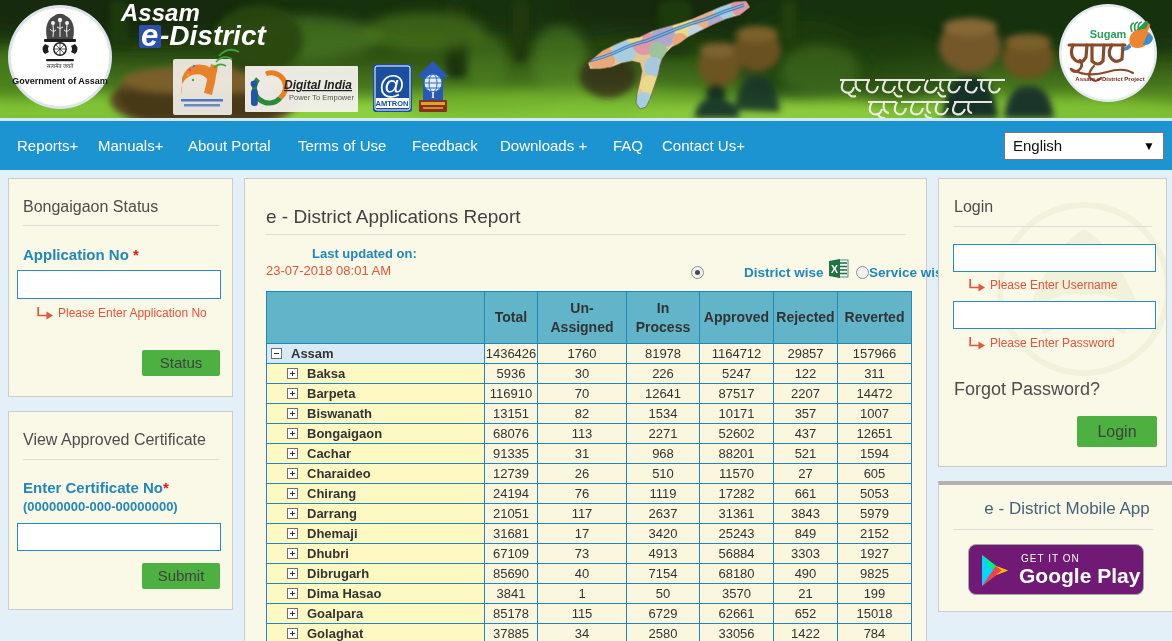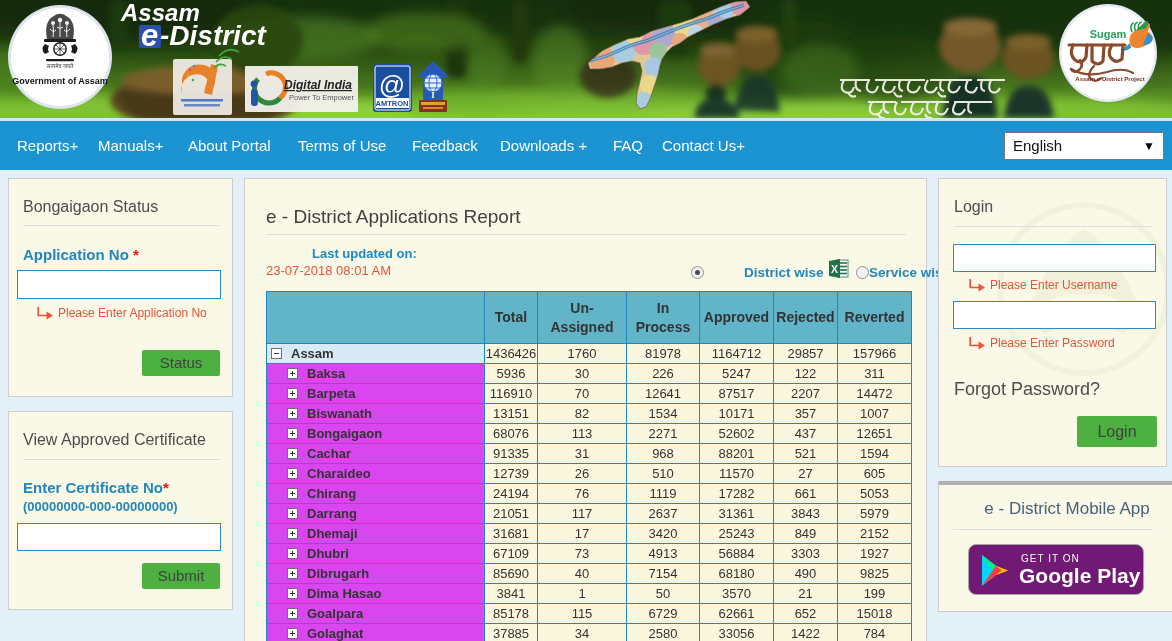--- a/index.html
+++ b/index.html
@@ -17,21 +17,21 @@
 .blab{color:#2288bb;font-weight:bold;font-size:15px;}
 .inp{background:#fff;border:1px solid #2a8cbe;position:absolute;}
 .gbtn{position:absolute;background:#4cb140;color:#404040;text-align:center;font-size:15px;border-radius:2px;}
 .rmsg{position:absolute;color:#e8533a;font-size:12px;}
 
 #rpt{border-collapse:collapse;position:absolute;left:21px;top:112px;}
 #rpt td,#rpt th{border:1px solid #2187c0;font-size:13px;color:#333;overflow:hidden;}
 #rpt th{background:#62b4c9;font-weight:bold;font-size:14px;color:#333;height:52px;line-height:19px;}
 #rpt td{height:20px;padding:0;}
 #rpt td.num{background:#fbf7df;text-align:center;}
-#rpt td.nm{background:#d946ef;font-weight:bold;}
+#rpt td.nm{background:#fef9c3;font-weight:bold;}
 #rpt tr.root td.nm{background:#d7eaf6;}
 .pm{display:inline-block;width:11px;height:11px;border:1px solid #707070;background:#fff;position:relative;vertical-align:-1px;}
 .pm i{position:absolute;left:2px;right:2px;top:4px;height:1px;background:#333;}
 .pm.plus b{position:absolute;top:2px;bottom:2px;left:4px;width:1px;background:#333;}
 .radio{display:inline-block;width:13px;height:13px;border-radius:50%;border:1px solid #909090;background:#f2f2f2;position:relative;vertical-align:-2px;}
 .radio.sel:after{content:'';position:absolute;left:3px;top:3px;width:5px;height:5px;border-radius:50%;background:#4a4a4a;}
 </style>
 </head>
 <body>
 <div id="banner">

